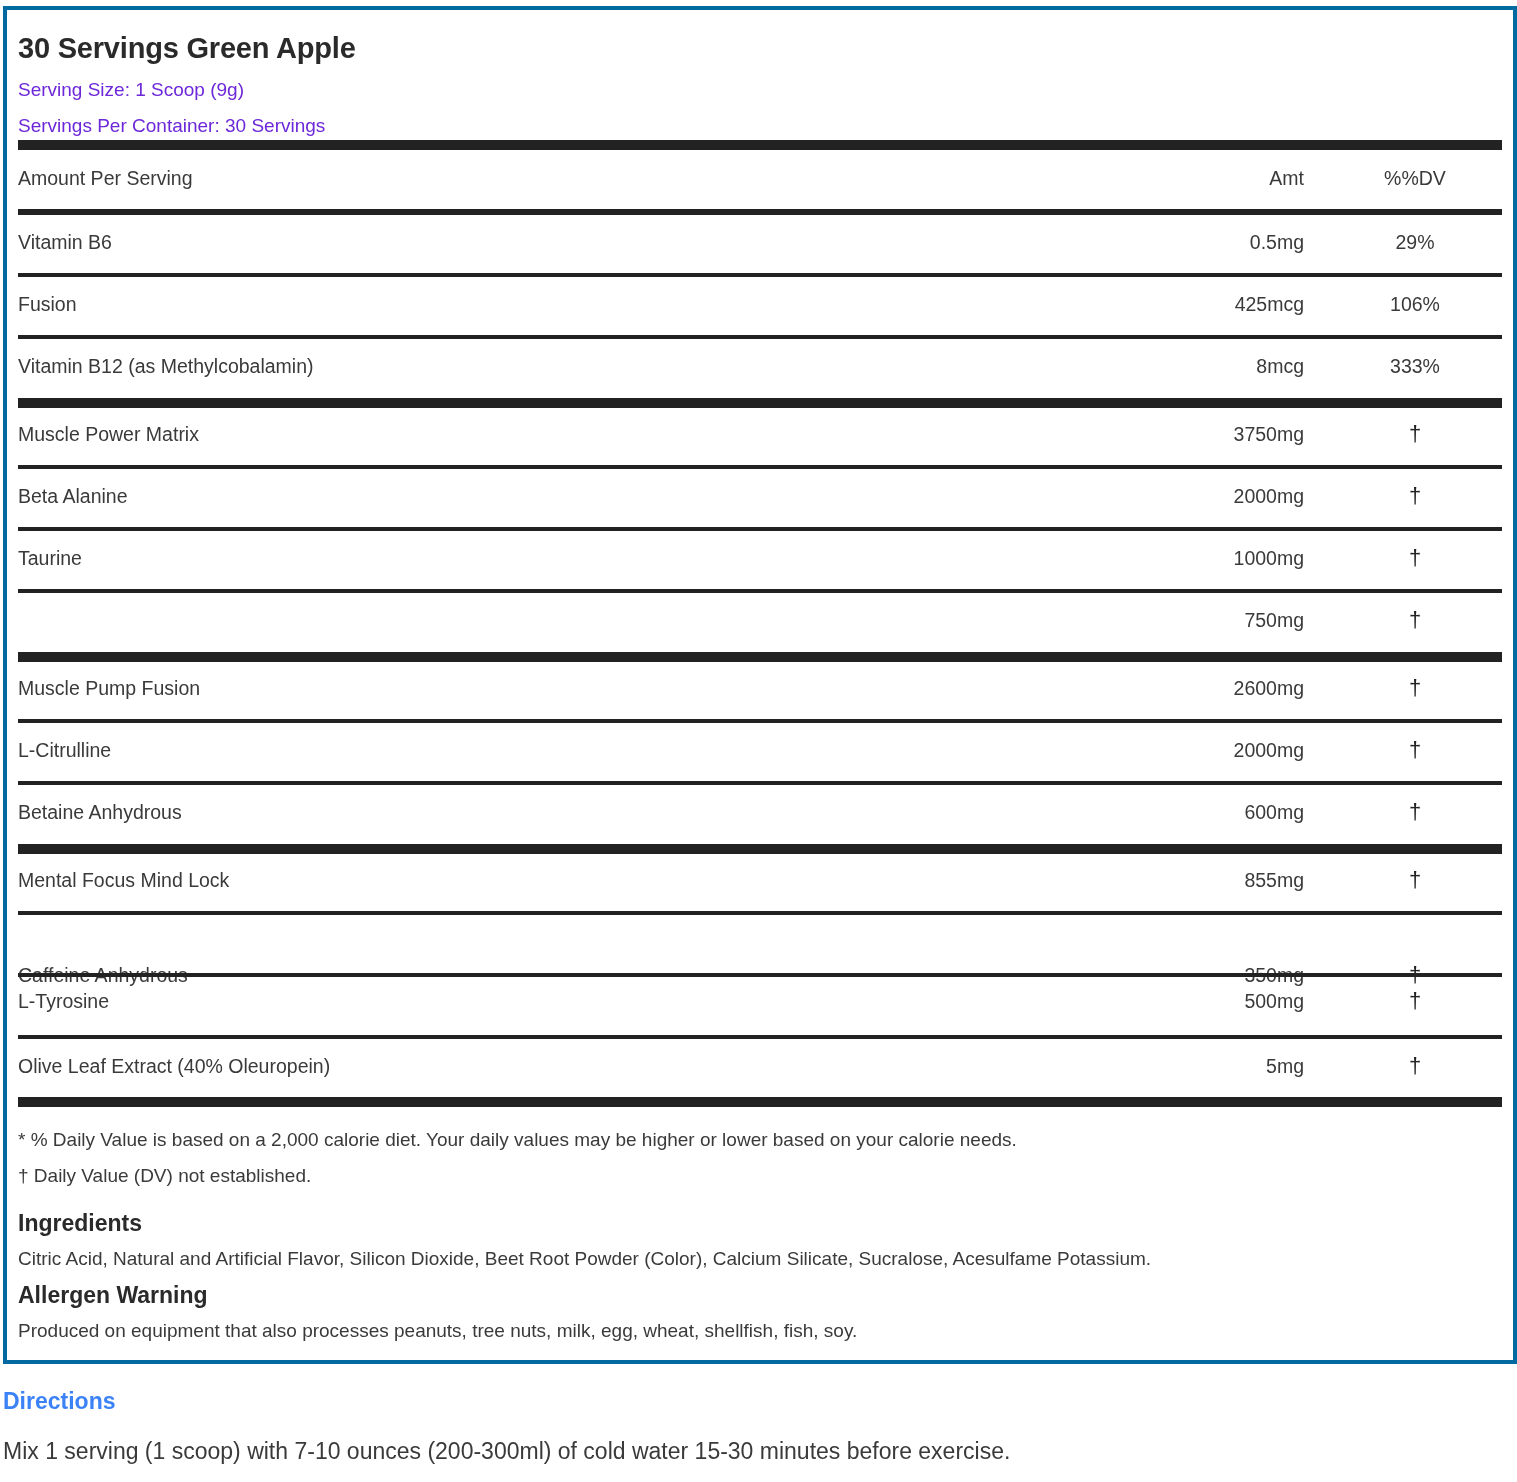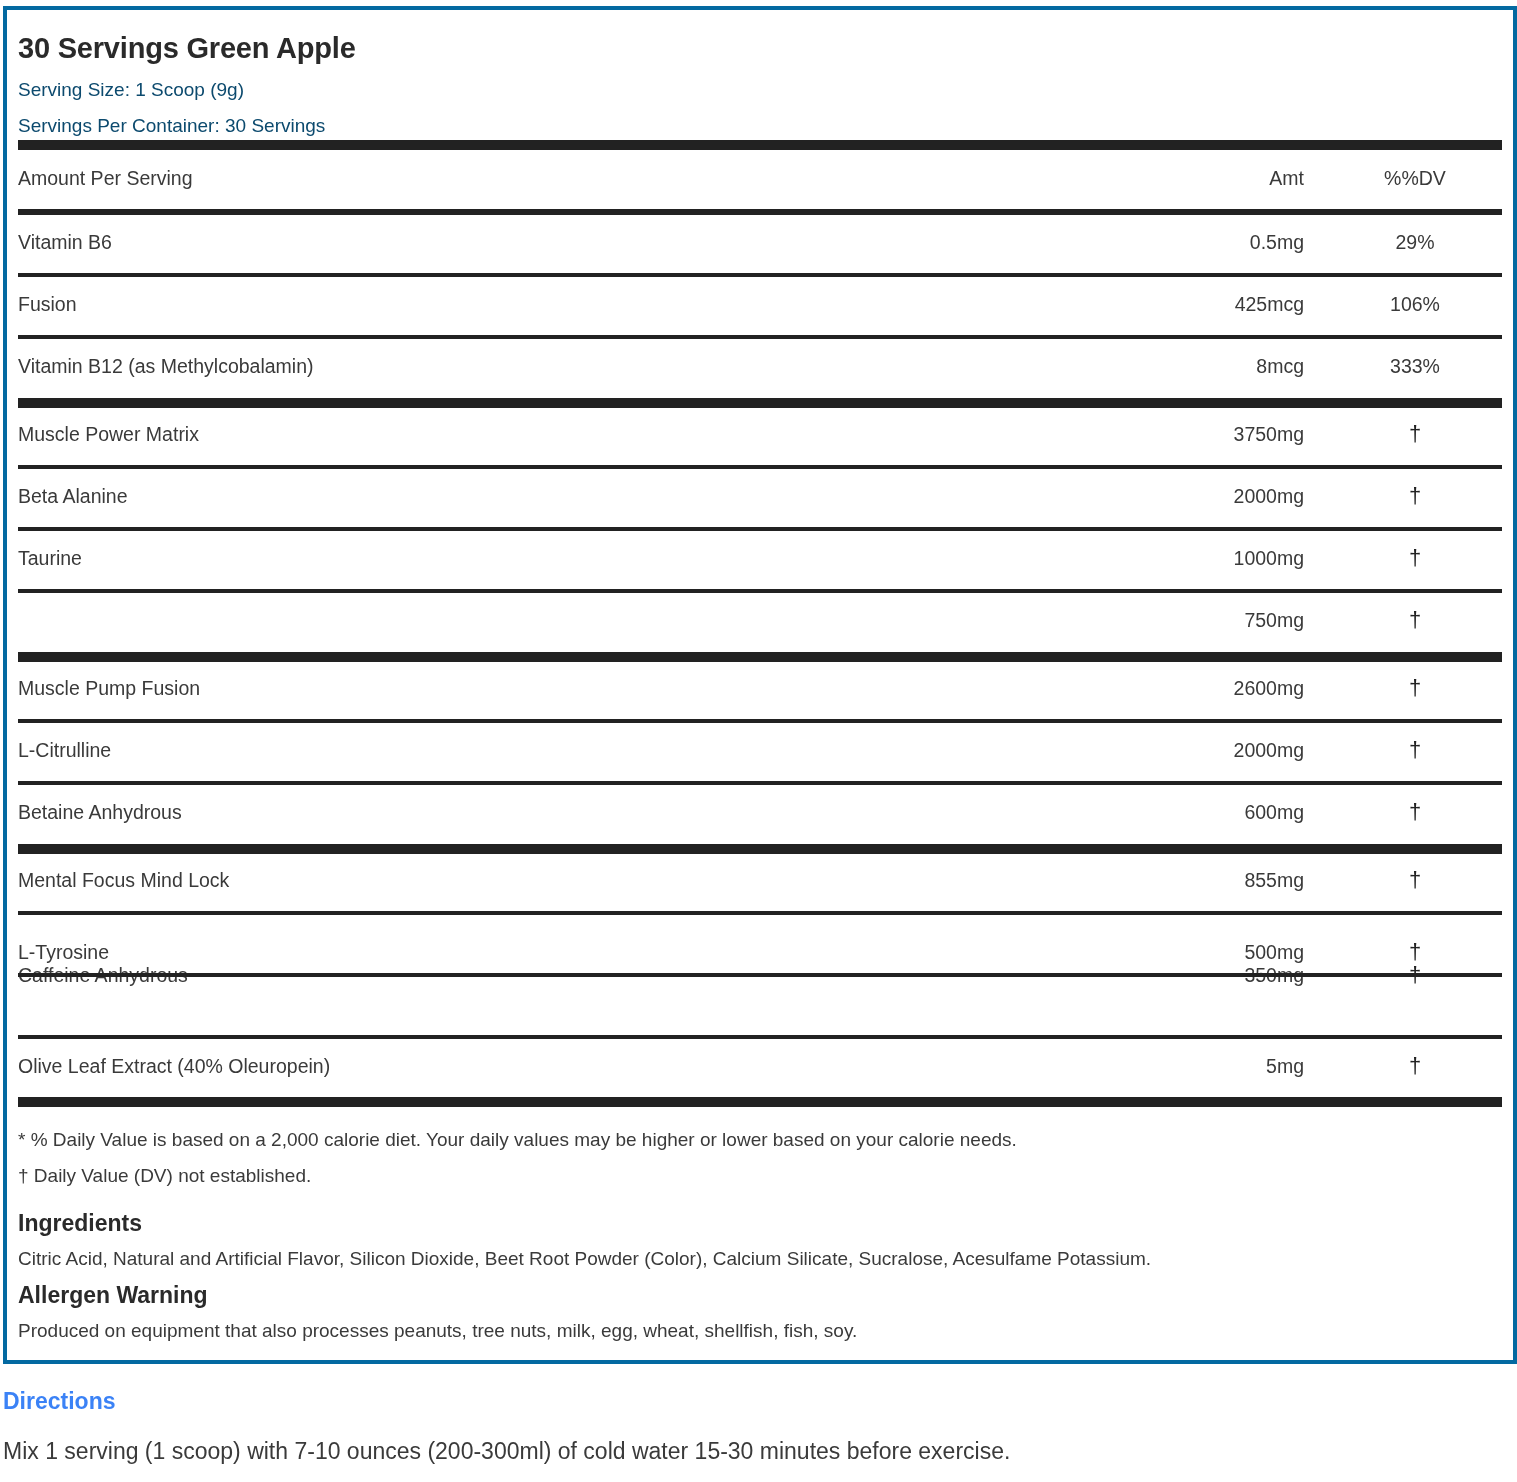--- a/index.html
+++ b/index.html
@@ -8,21 +8,21 @@
     font-family: "Liberation Sans", sans-serif; color: #333333;
   }
   .panel {
     position: absolute; left: 3px; top: 6px; width: 1506px; height: 1350px;
     border: 4px solid #0369a1; box-sizing: content-box;
   }
   .title {
     position: absolute; left: 11px; top: 22px; font-size: 29px; font-weight: bold;
     color: #2a2a2a; letter-spacing: -0.2px; white-space: nowrap;
   }
-  .meta { position: absolute; left: 11px; font-size: 19px; color: #0c4a6e; white-space: nowrap; }
+  .meta { position: absolute; left: 11px; font-size: 19px; color: #6d28d9; white-space: nowrap; }
   .rule { position: absolute; left: 11px; width: 1484px; background: #222222; }
   .r-thick { height: 10px; }
   .r-mid { height: 6px; }
   .r-thin { height: 4px; }
   .row {
     position: absolute; left: 11px; width: 1484px; height: 30px;
     display: flex; align-items: center; font-size: 19.5px; color: #3a3a3a;
   }
   .row .name { flex: 1; white-space: nowrap; }
   .row .amt { width: 300px; text-align: right; position: absolute; left: 986px; white-space: nowrap; }
@@ -128,21 +128,21 @@
   </div>
   <div class="rule r-thin" style="top:901px"></div>
 
   <div class="row" style="top:950px">
     <span class="name">Caffeine Anhydrous</span>
     <span class="amt">350mg</span>
     <span class="dv dagger">†</span>
   </div>
   <div class="rule r-thin" style="top:963px"></div>
 
-  <div class="row" style="top:927px">
+  <div class="row" style="top:976px">
     <span class="name">L-Tyrosine</span>
     <span class="amt">500mg</span>
     <span class="dv dagger">†</span>
   </div>
   <div class="rule r-thin" style="top:1025px"></div>
 
   <div class="row" style="top:1041px">
     <span class="name">Olive Leaf Extract (40% Oleuropein)</span>
     <span class="amt">5mg</span>
     <span class="dv dagger">†</span>

